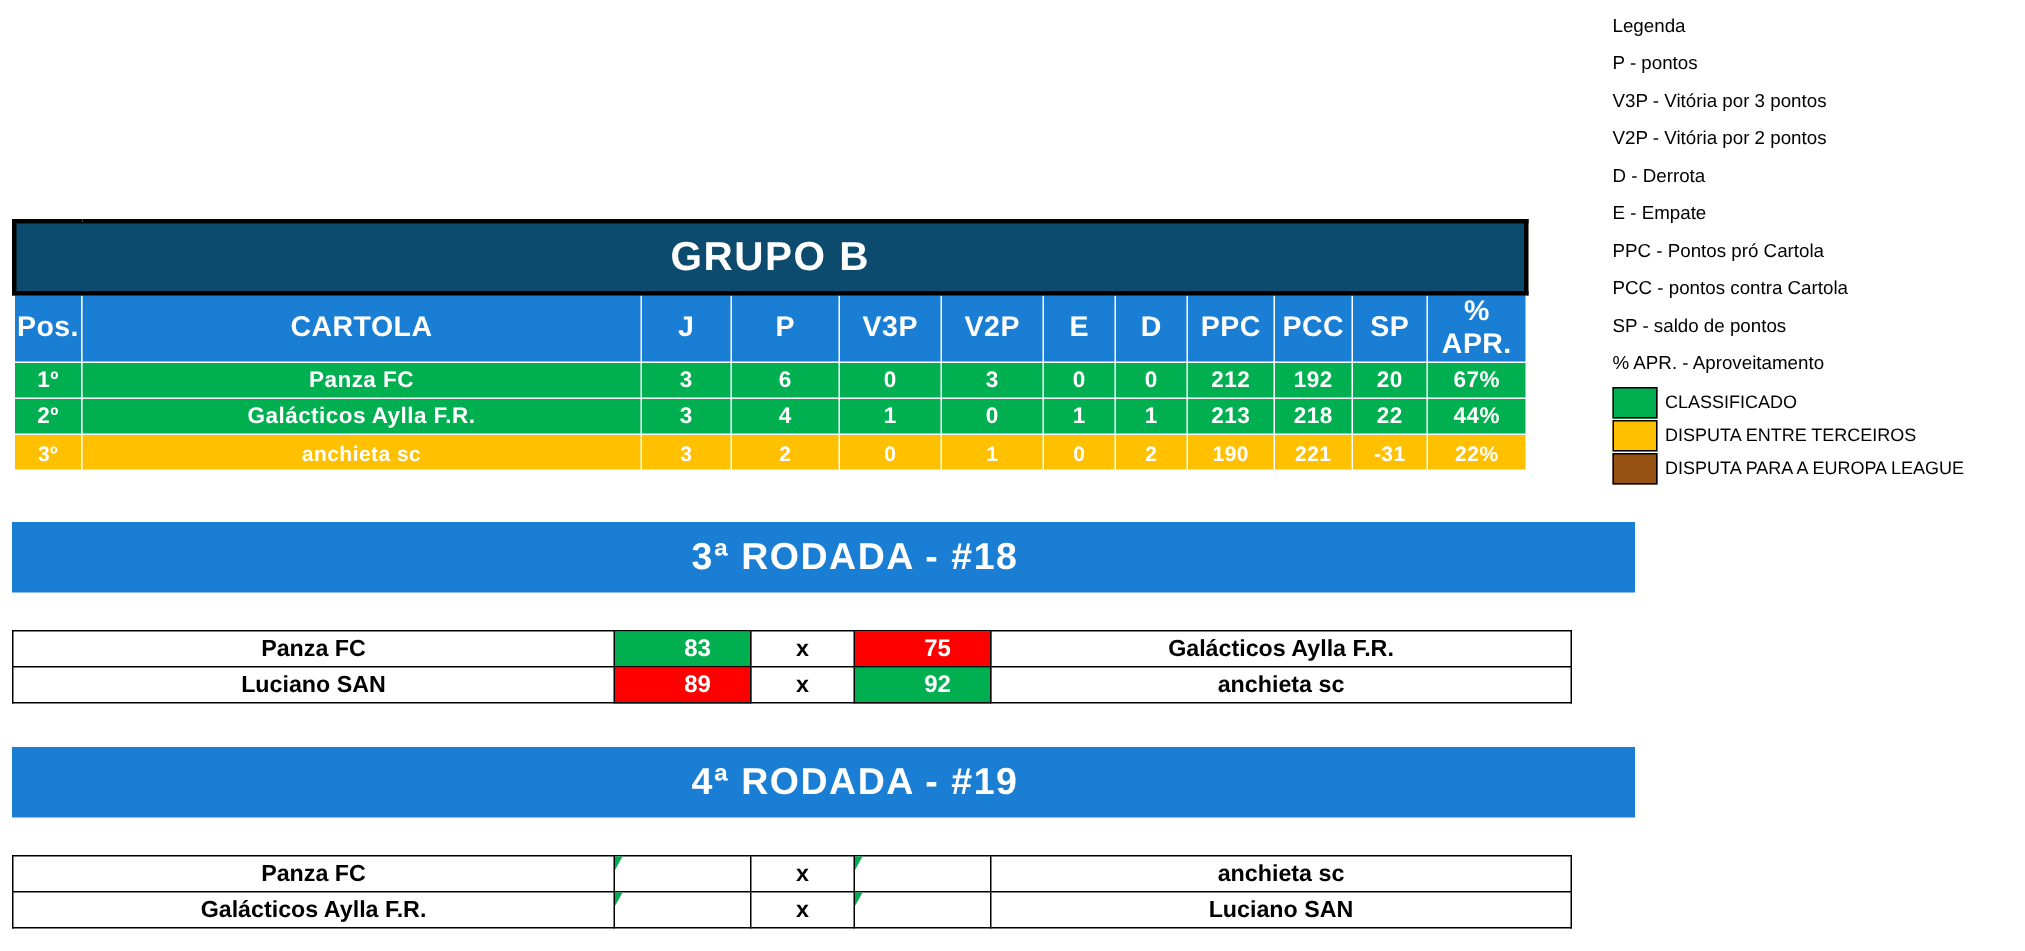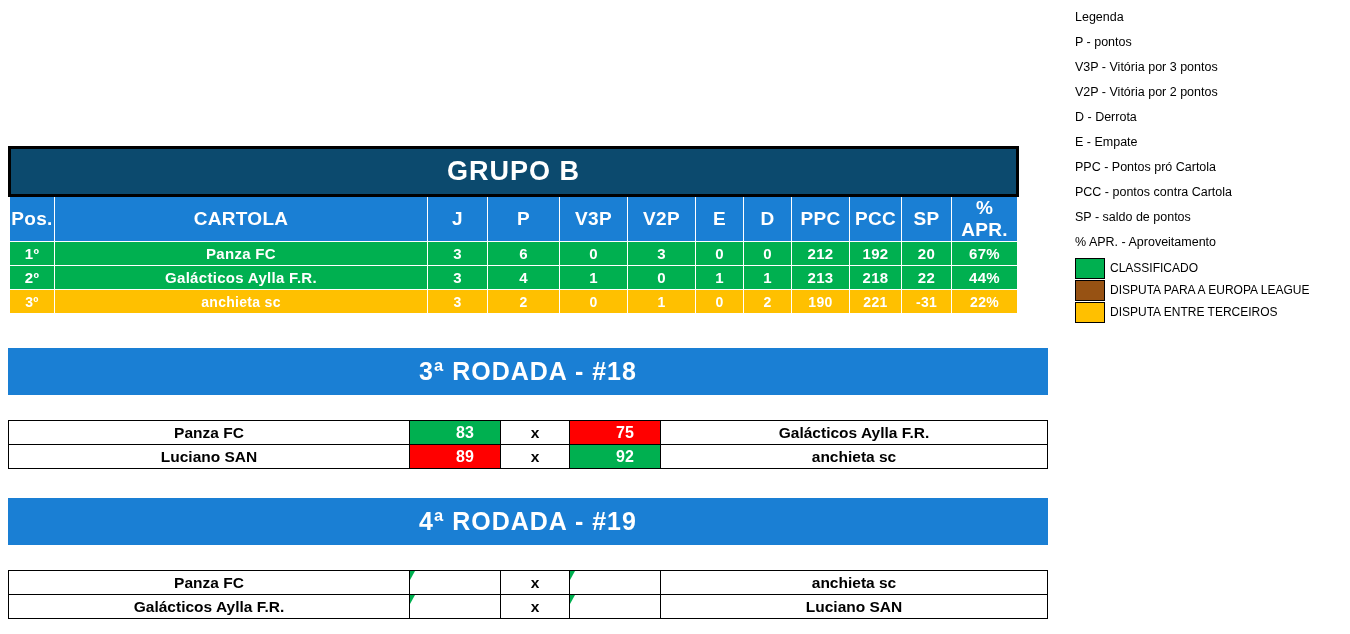--- a/index.html
+++ b/index.html
@@ -97,20 +97,21 @@
     width: 1040px;
     height: 47px;
     background: #1a7fd4;
     color: #ffffff;
     font-size: 25px;
     font-weight: bold;
     display: flex;
     align-items: center;
     justify-content: center;
     letter-spacing: 1px;
+    padding-left: 42px;
   }
   #banner-r3 { top: 348px; }
   #banner-r4 { top: 498px; }
 
   
   .matches {
     position: absolute;
     left: 8px;
     width: 1040px;
     border-collapse: collapse;
@@ -169,26 +170,26 @@
   <div class="leg-line">PCC - pontos contra Cartola</div>
   <div class="leg-line">SP - saldo de pontos</div>
   <div class="leg-line">% APR. - Aproveitamento</div>
 
   <div class="leg-swatches">
     <div class="leg-sw-row">
       <div class="sw" style="background:#00b050"></div>
       <div class="sw-label">CLASSIFICADO</div>
     </div>
     <div class="leg-sw-row">
+      <div class="sw" style="background:#ffc000"></div>
+      <div class="sw-label">DISPUTA ENTRE TERCEIROS</div>
+    </div>
+    <div class="leg-sw-row">
       <div class="sw" style="background:#975213"></div>
       <div class="sw-label">DISPUTA PARA A EUROPA LEAGUE</div>
-    </div>
-    <div class="leg-sw-row">
-      <div class="sw" style="background:#ffc000"></div>
-      <div class="sw-label">DISPUTA ENTRE TERCEIROS</div>
     </div>
   </div>
 </div>
 
 <table id="standings">
   <colgroup>
     <col style="width:45px">
       <col style="width:373px">
       <col style="width:60px">
       <col style="width:72px">

